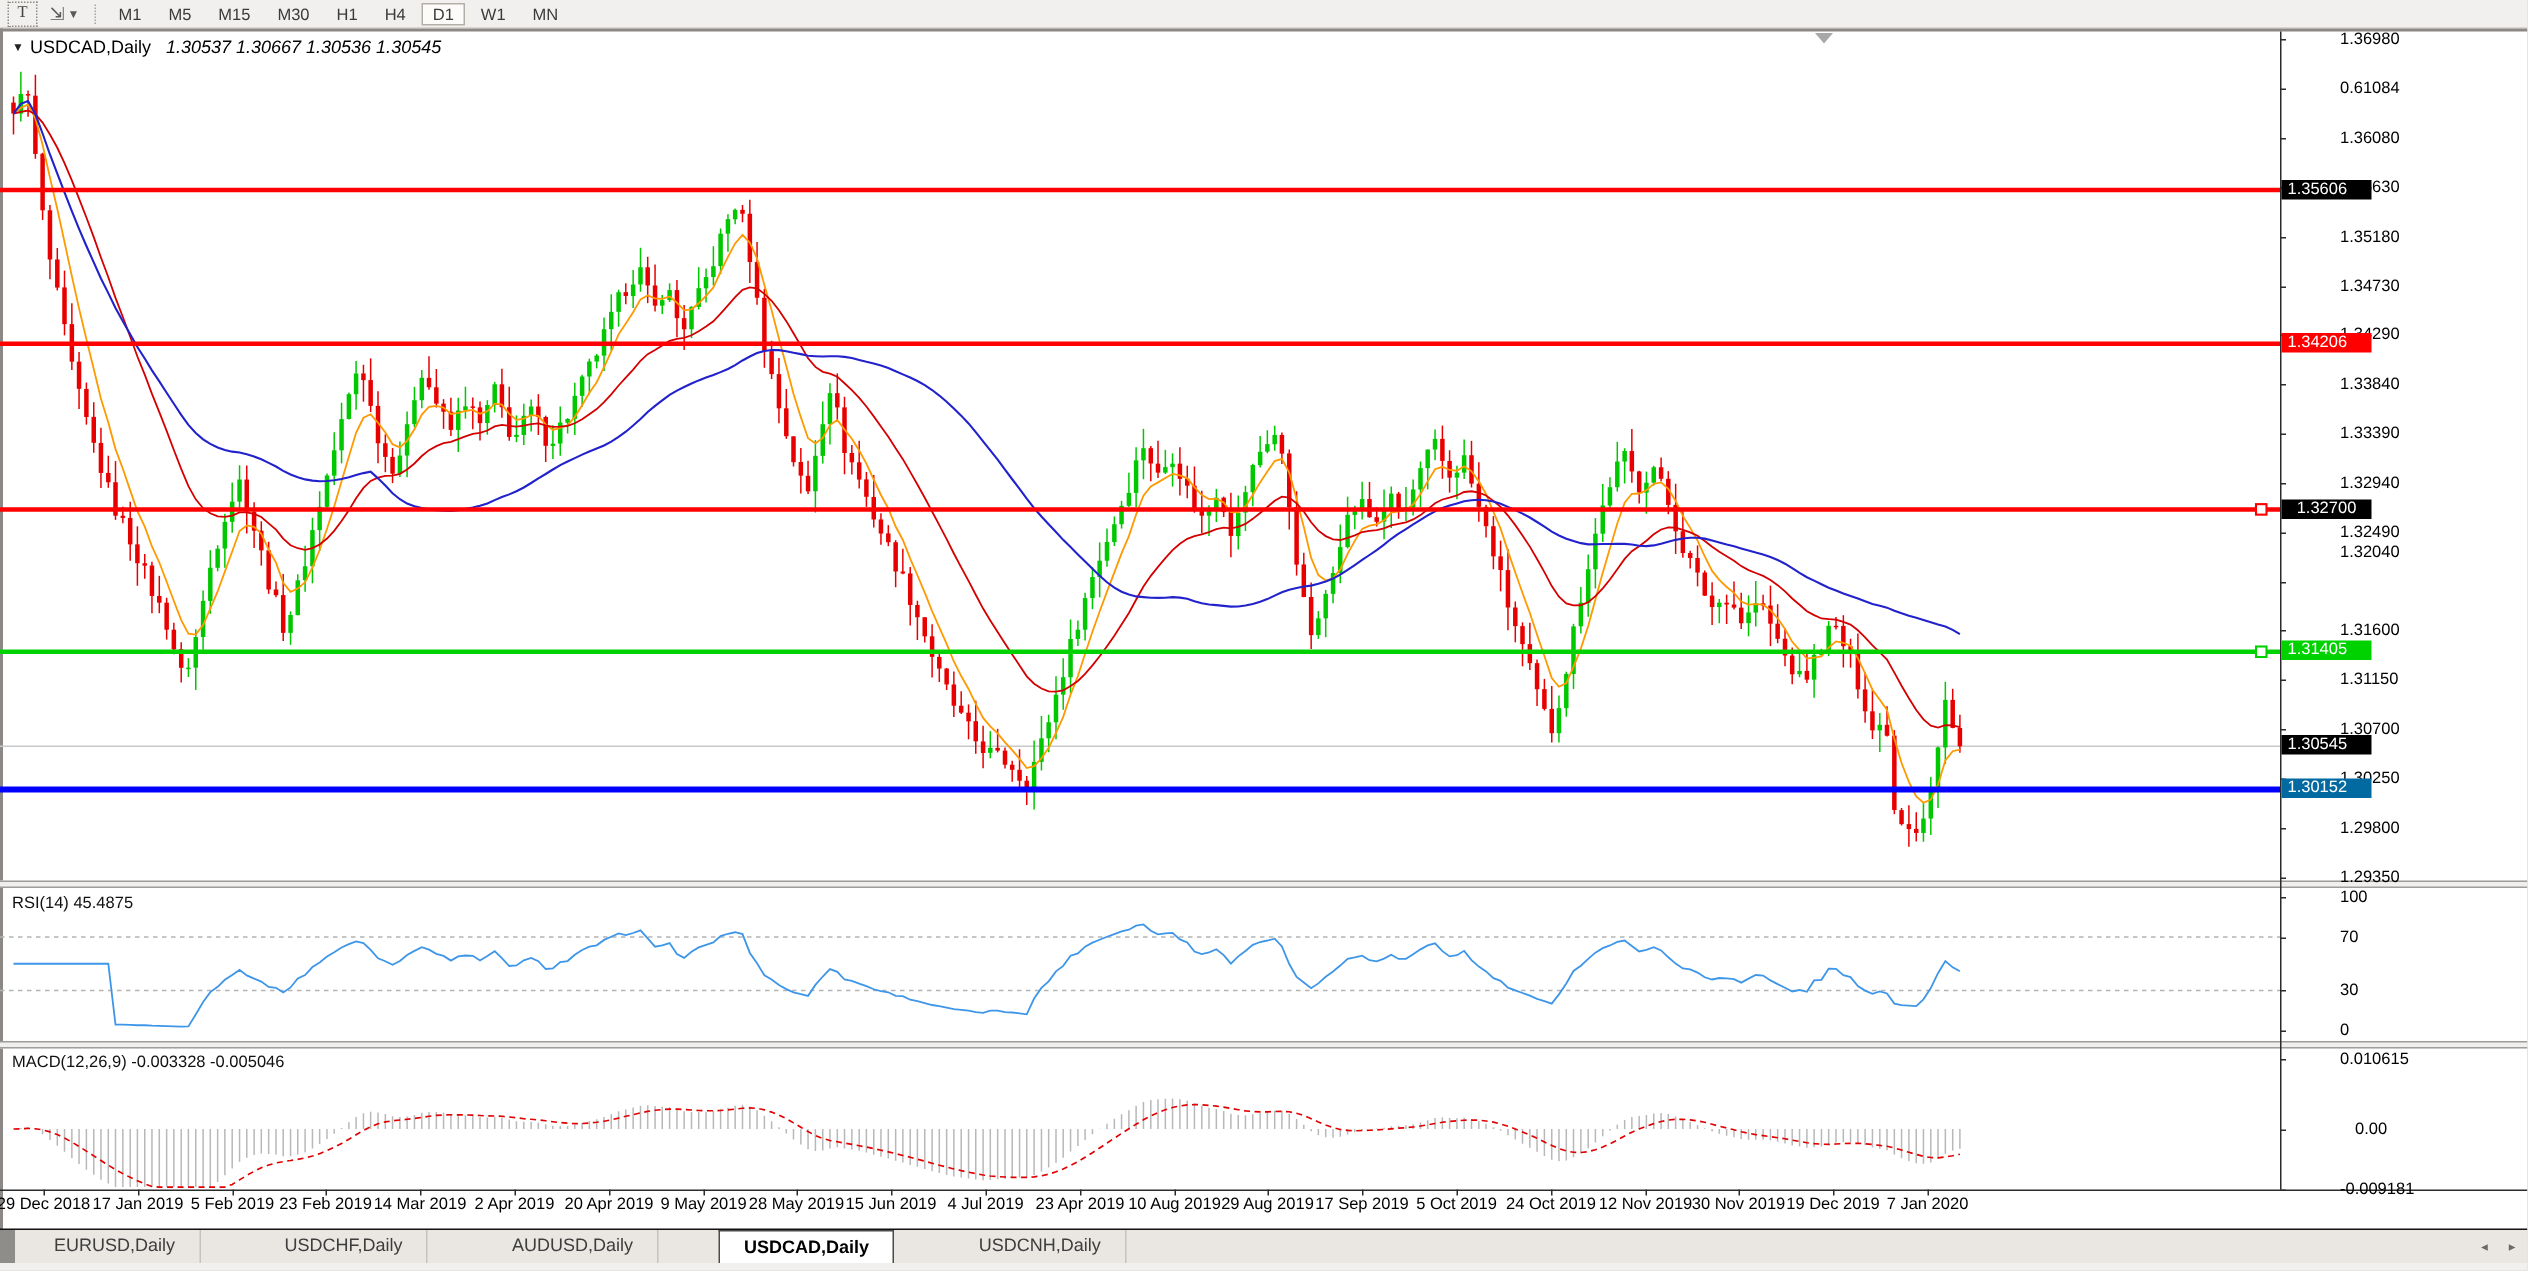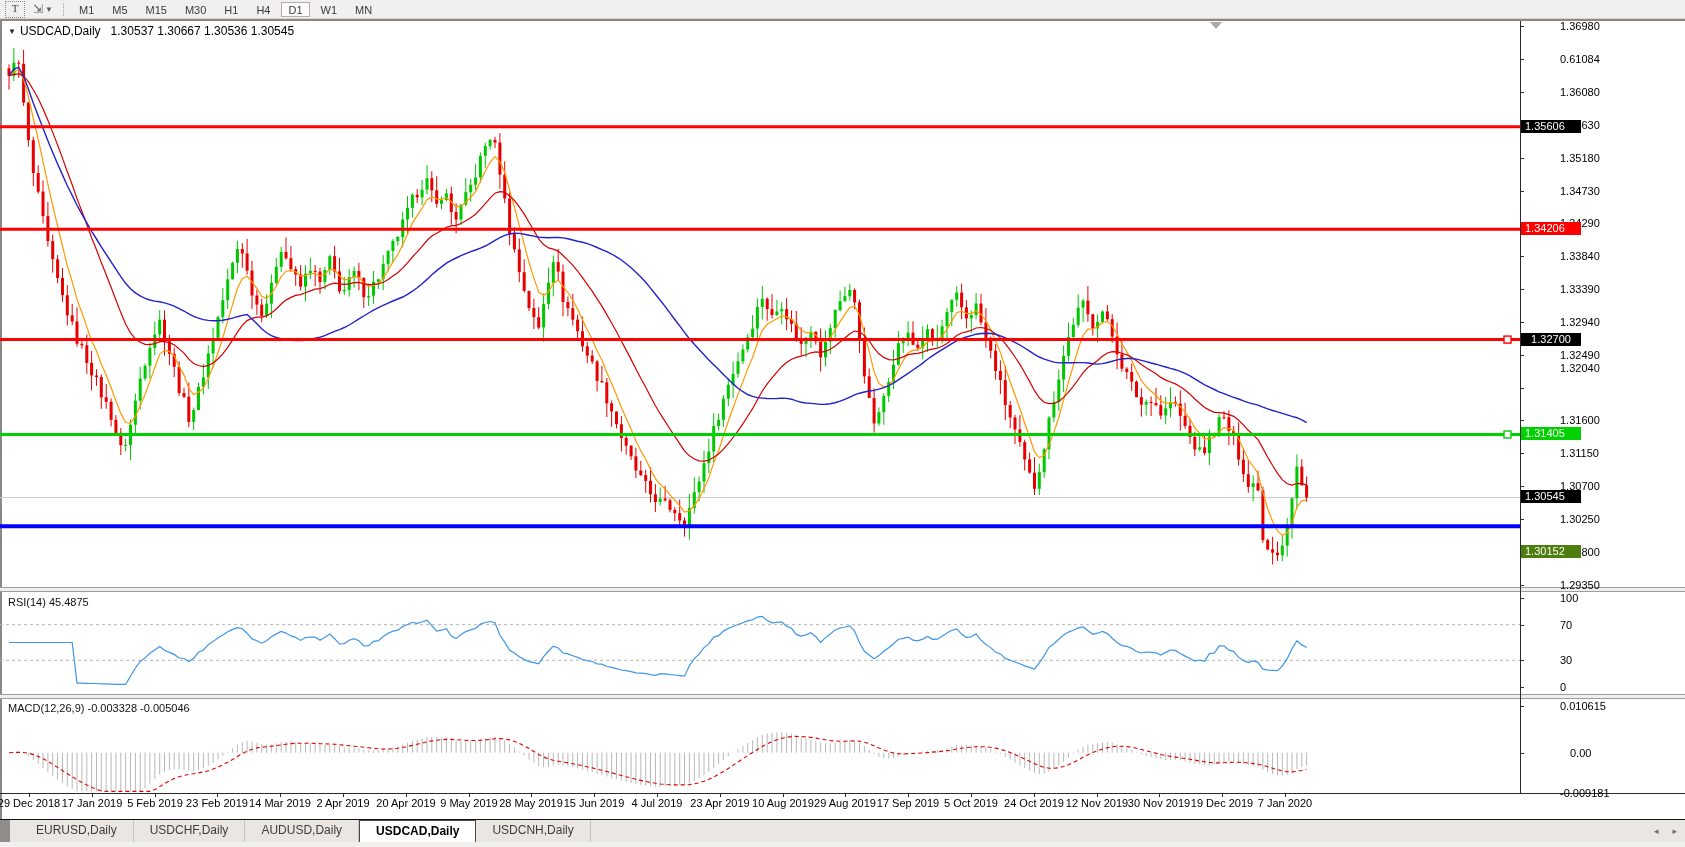--- a/index.html
+++ b/index.html
@@ -23,21 +23,21 @@
   #border-top{left:0;top:19px;width:1685px;height:2px;background:#8b8885;}
   #border-left{left:0;top:19px;width:2px;height:823px;background:#8b8885;}
   #axis-vline{left:1520px;top:21px;width:1px;height:772px;background:#2b2b2b;}
   .pane-sep{left:0;width:1685px;height:5px;background:#f0efee;border-top:1px solid #9d9d9d;
             border-bottom:1px solid #9d9d9d;box-sizing:border-box;}
   #plot-bottom-line{left:0;top:793px;width:1685px;height:1px;background:#2b2b2b;}
   
   .pane-label{position:absolute;font-size:11px;color:#111;white-space:pre;}
   #chart-title{left:8px;top:24px;font-size:12px;color:#000;}
   #chart-title .tri{font-size:8px;vertical-align:1px;margin-right:4px;color:#222;}
-  #chart-title .quotes{margin-left:10px;}
+  #chart-title .quotes{margin-left:10px;font-style:italic;}
   
   .ytick{position:absolute;width:4px;height:1px;background:#2b2b2b;left:1520px;}
   .ylab{position:absolute;left:1528px;font-size:11px;color:#000;white-space:nowrap;margin-left:32px;}
   .price-box{position:absolute;left:1521px;min-width:52px;padding:0 4px;height:13px;line-height:13px;
              font-size:11px;color:#fff;text-align:left;z-index:5;}
   .date-lab{position:absolute;top:797px;font-size:11px;color:#000;transform:translateX(-50%);
             white-space:nowrap;}
   .dtick{position:absolute;top:793px;width:1px;height:4px;background:#2b2b2b;}
   
   #black-line{left:0;top:819px;width:1685px;height:1px;background:#111;}
@@ -956,21 +956,21 @@
       <div class="ytick" style="top:519px;"></div>
       <div class="ylab" style="top:513px;">1.30250</div>
       <div class="ytick" style="top:552px;"></div>
       <div class="ylab" style="top:546px;">1.29800</div>
       <div class="ytick" style="top:585px;"></div>
       <div class="ylab" style="top:579px;">1.29350</div>
       <div class="price-box" style="top:120px;background:#000000;">1.35606</div>
       <div class="price-box" style="top:222px;background:#FF0000;">1.34206</div>
       <div class="price-box" style="top:333px;background:#000000;text-align:center;">1.32700</div>
       <div class="price-box" style="top:427px;background:#00D200;">1.31405</div>
-      <div class="price-box" style="top:519px;background:#4d7c0f;margin-top:26px;">1.30152</div>
+      <div class="price-box" style="top:519px;background:#0369a1;">1.30152</div>
       <div class="price-box" style="top:490px;background:#000000;">1.30545</div>
       <div class="ytick" style="top:598px;"></div>
       <div class="ylab" style="top:592px;">100</div>
       <div class="ytick" style="top:625px;"></div>
       <div class="ylab" style="top:619px;">70</div>
       <div class="ytick" style="top:660px;"></div>
       <div class="ylab" style="top:654px;">30</div>
       <div class="ytick" style="top:687px;"></div>
       <div class="ylab" style="top:681px;">0</div>
       <div class="ytick" style="top:706px;"></div>
@@ -1022,21 +1022,21 @@
       <div class="date-lab" style="left: 1159px;">30 Nov 2019</div>
       <div class="dtick" style="left: 1222px;"></div>
       <div class="date-lab" style="left: 1222px;">19 Dec 2019</div>
       <div class="dtick" style="left: 1285px;"></div>
       <div class="date-lab" style="left: 1285px;">7 Jan 2020</div>
     </div>
 
   <div class="abs" id="black-line"></div>
   <div class="abs" id="tab-bar">
     <div id="tab-corner"></div>
-    <div id="tabs-holder" style="display:flex;">
+    <div id="tabs-holder" style="display:flex;gap:40px;">
         <div class="tab">EURUSD,Daily</div>
         <div class="tab">USDCHF,Daily</div>
         <div class="tab">AUDUSD,Daily</div>
         <div class="tab active">USDCAD,Daily</div>
         <div class="tab">USDCNH,Daily</div>
       </div>
     <div id="tab-arrows">
       <span>◂</span>
       <span>▸</span>
     </div>

